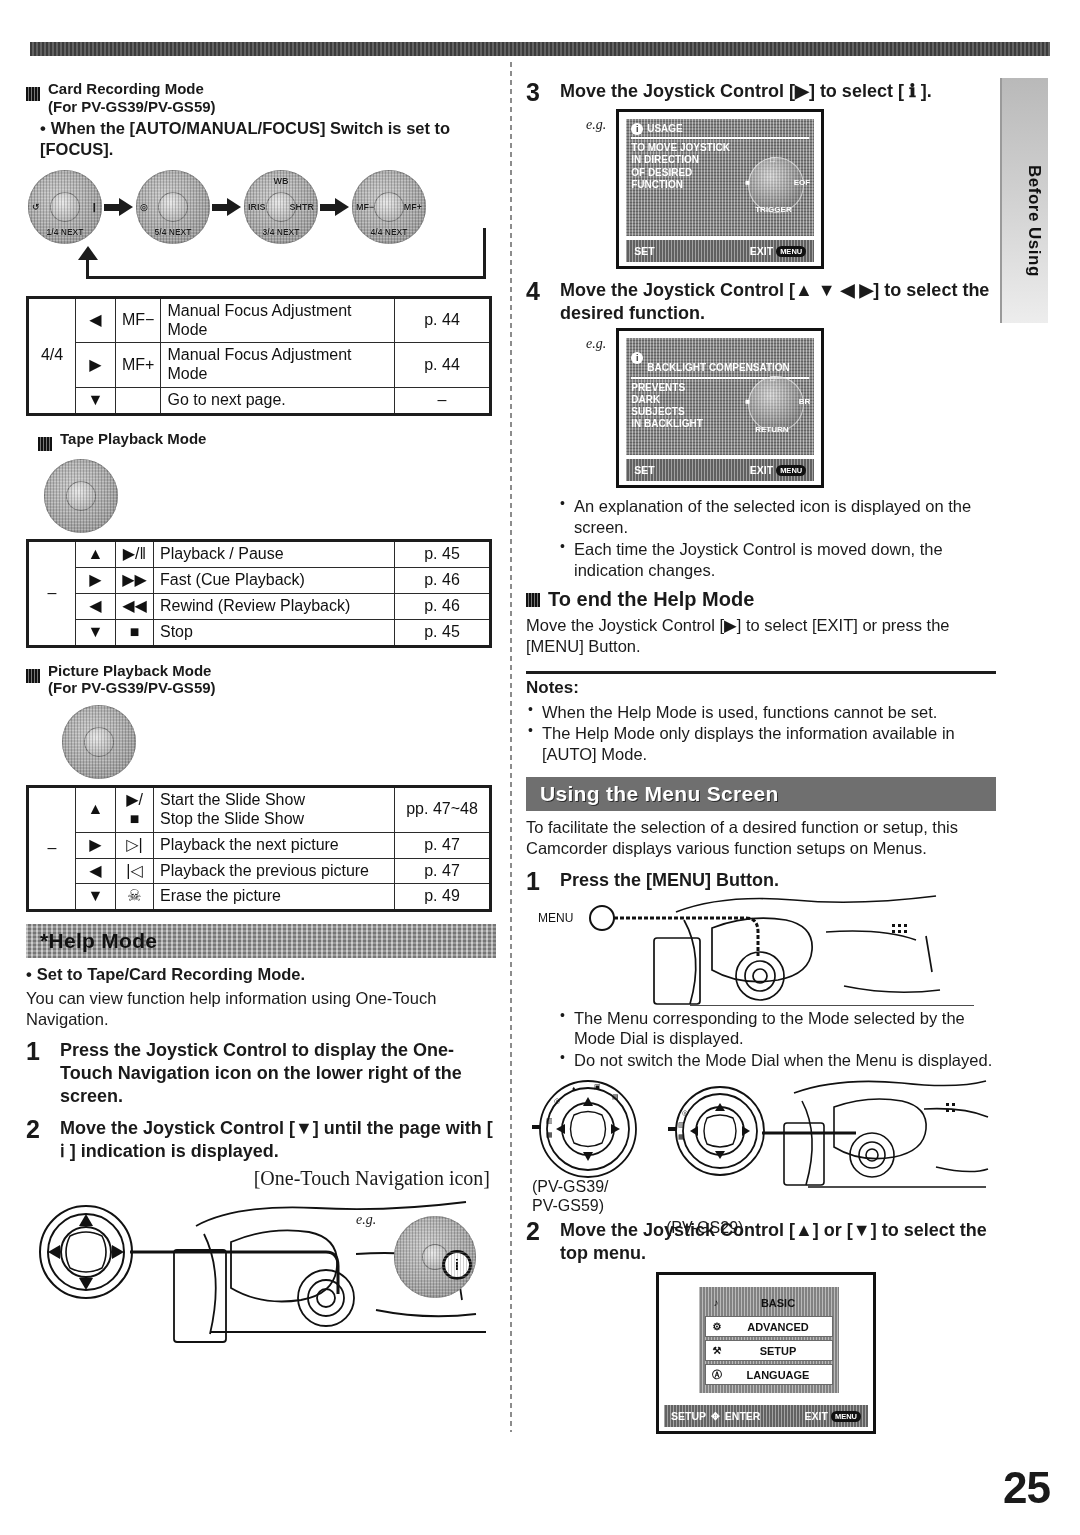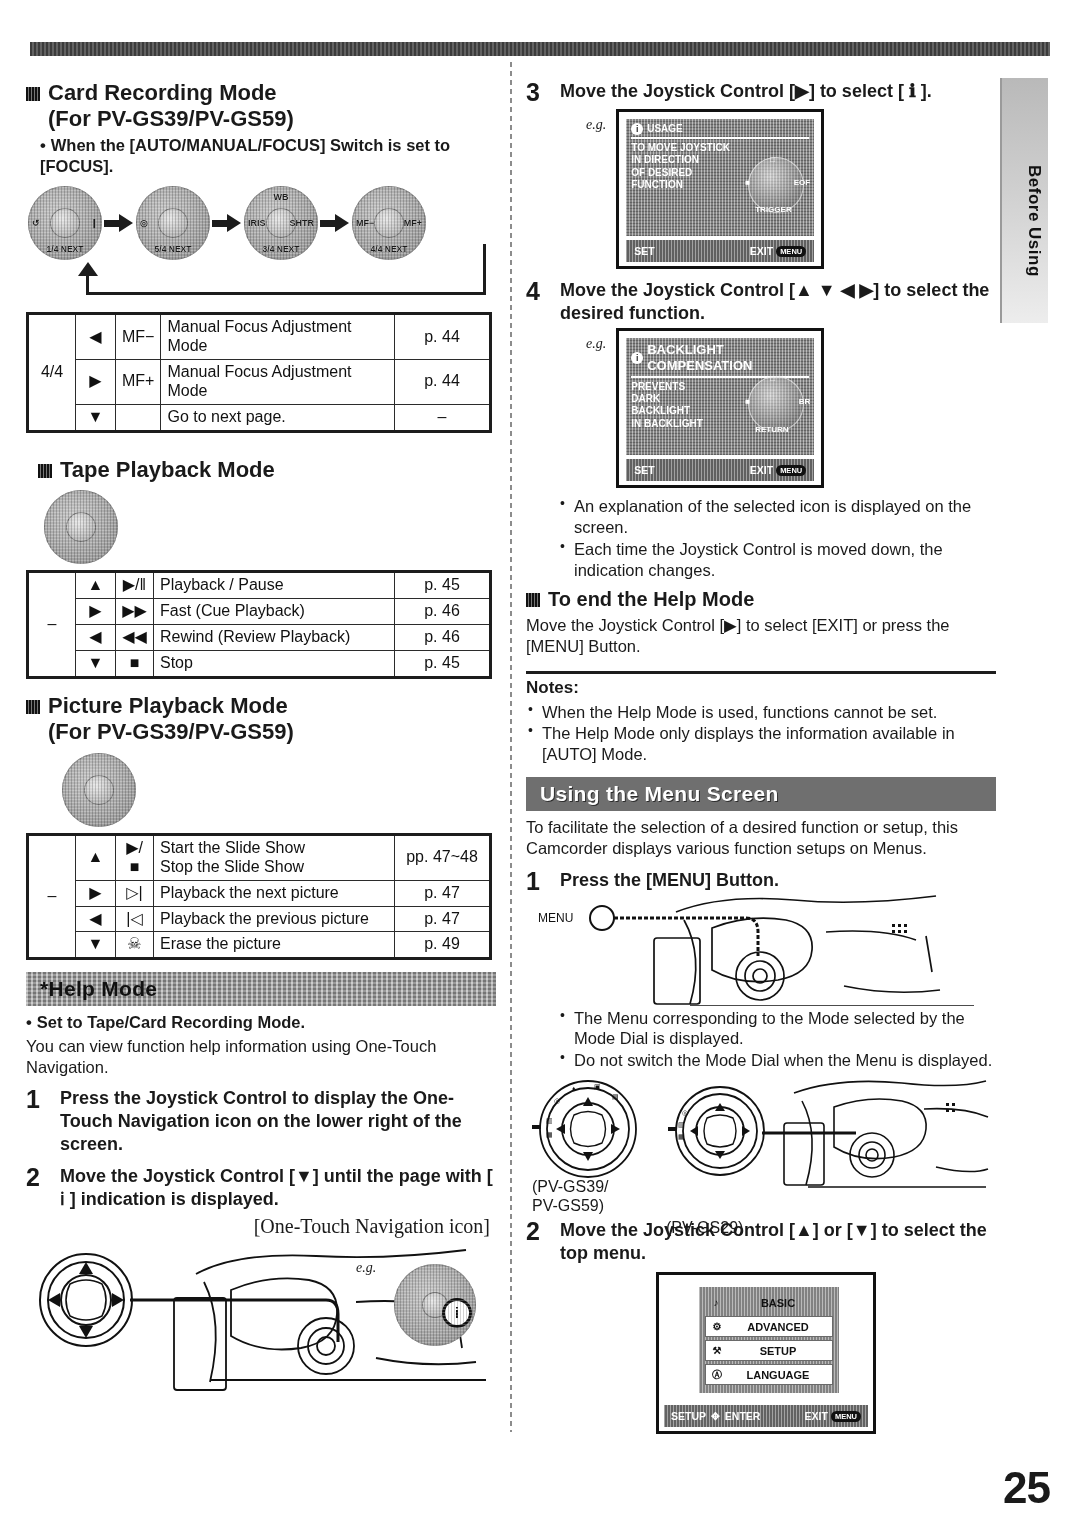--- a/index.html
+++ b/index.html
@@ -39,21 +39,21 @@
   
   .col-left{ position:absolute; left:26px; top:80px; width:470px; }
   .col-right{ position:absolute; left:526px; top:80px; width:470px; }
   .col-divider{
     position:absolute; left:510px; top:62px; width:2px; height:1370px;
     background:repeating-linear-gradient(180deg,#8c8c8c 0 5px,transparent 5px 9px);
   }
 
   
   h2.sq{
-    font-size:22px; font-weight:bold; margin:0 0 2px 0; line-height:1.18;
+    font-size:15px; font-weight:bold; margin:0 0 2px 0; line-height:1.18;
     display:flex; align-items:flex-start; gap:8px;
   }
   .sqmark{
     display:inline-block; width:14px; height:14px; margin-top:7px; flex:0 0 auto;
     background:#2a2a2a;
     background-image:repeating-linear-gradient(90deg,#111 0 2px,#777 2px 3px);
   }
   h2.sq .htext{ display:block; }
   .sub-line{ display:block; }
   .bullet-bold{
@@ -318,21 +318,21 @@
       </tr>
       <tr>
         <td class="c-dir">▼</td>
         <td class="c-icon"></td>
         <td class="c-desc">Go to next page.</td>
         <td class="c-ref">–</td>
       </tr>
     </tbody>
       </table>
 
-    <h2 class="sq" style="margin-top:24px;padding-left:12px;">
+    <h2 class="sq" style="margin-top:14px;padding-left:12px;">
       <span class="sqmark"></span>
       <span class="htext">Tape Playback Mode</span>
     </h2>
     <div class="jstick noise" style="margin:8px 0 4px 18px;">
       <span class="jhub"></span>
     </div>
 
     <table class="ops">
       <tbody>
           <tr>
@@ -510,26 +510,26 @@
     <div class="step">
       <span class="num">4</span>
       <span class="txt">Move the Joystick Control [▲ ▼ ◀ ▶] to select the desired function.</span>
     </div>
     <div class="lcd-wrap">
       <span class="eg" style="margin-top:8px;">e.g.</span>
       <div class="lcd">
         <div class="lcd-inner">
           <div class="lcd-title">
             <span class="iicon">i</span>
-            <span style="font-size:13px;">BACKLIGHT COMPENSATION</span>
+            <span style="font-size:10px;margin-top:20px;">BACKLIGHT COMPENSATION</span>
           </div>
           <div class="lcd-lines">
             <div>PREVENTS</div>
             <div>DARK</div>
-            <div>BACKLIGHT</div>
+            <div>SUBJECTS</div>
             <div>IN BACKLIGHT</div>
           </div>
           <div class="lcd-jpad">
             <span class="lbl lb-t">□</span>
             <span class="lbl lb-l">■</span>
             <span class="lbl lb-r">BR</span>
             <span class="lbl lb-b">RETURN</span>
           </div>
         </div>
         <div class="lcd-bar">

